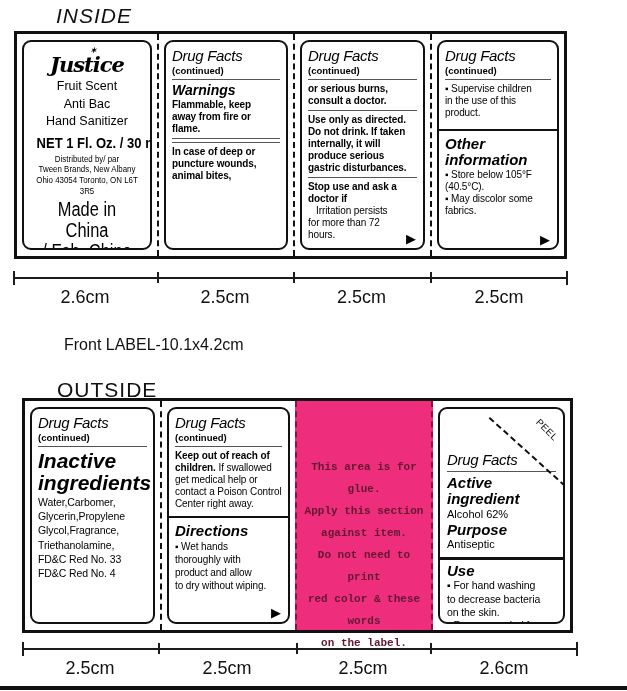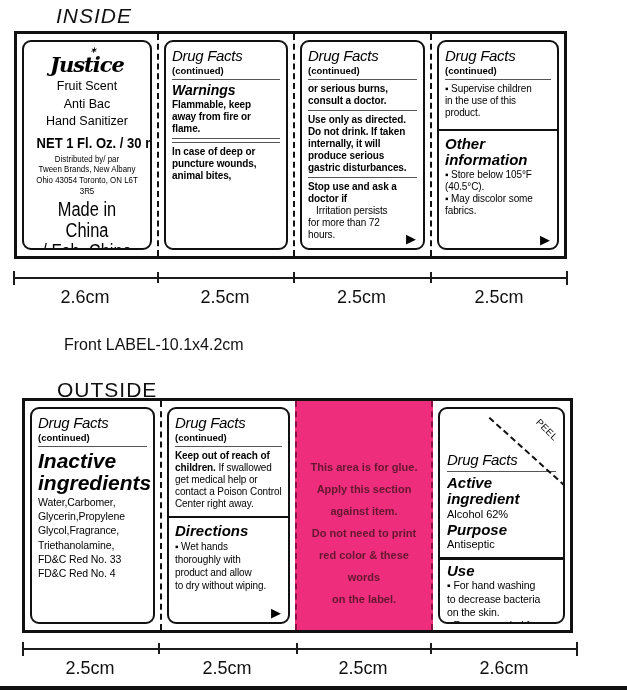--- a/index.html
+++ b/index.html
@@ -45,21 +45,21 @@
   
   #brand-panel { text-align:center; padding:4px 3px; }
   .brand-logo { position:relative; display:inline-block; font-family:"DejaVu Serif", serif; font-style:italic; font-weight:bold; font-size:21px; letter-spacing:-1px; margin-top:6px; }
   .brand-fly { position:absolute; top:-7px; left:54%; font-size:8px; letter-spacing:0; }
   .brand-lines { font-size:12.5px; line-height:1.4; margin-top:1px; }
   .brand-net { font-weight:bold; font-size:15.5px; white-space:nowrap; transform:scaleX(0.84); margin:3px 0 2px; }
   .brand-dist { font-size:9px; line-height:1.2; transform:scaleX(0.88); white-space:pre-line; }
   .brand-made { font-size:20px; line-height:1.05; transform:scaleX(0.82); white-space:pre-line; margin-top:2px; }
 
   
-  #glue-col { height:100%; border-left:2px dashed; border-right:2px dashed; padding:55px 6px 0; text-align:center; }
+  #glue-col { height:100%; border-left:2px dashed; border-right:2px dashed; padding:55px 6px 0; text-align:center;font-family:Liberation Mono, monospace; }
   .glue-text { font-weight:bold; font-size:11px; line-height:2.0; white-space:pre-line; }
 
   
   .peel-zone { position:relative; height:42px; }
   .peel-dash { position:absolute; top:8px; left:50px; width:102px; border-top:2.5px dashed #111; transform:rotate(42deg); transform-origin:left top; }
   .peel-word { position:absolute; top:15px; right:3px; font-size:9.5px; letter-spacing:0.5px; transform:rotate(45deg); }
   #of4-top { padding:0 7px 5px; }
   #of4-use { border-top:3px solid #111; padding:2px 7px 6px; position:relative; }
   .val-r { font-size:11px; line-height:1.2; }
 

